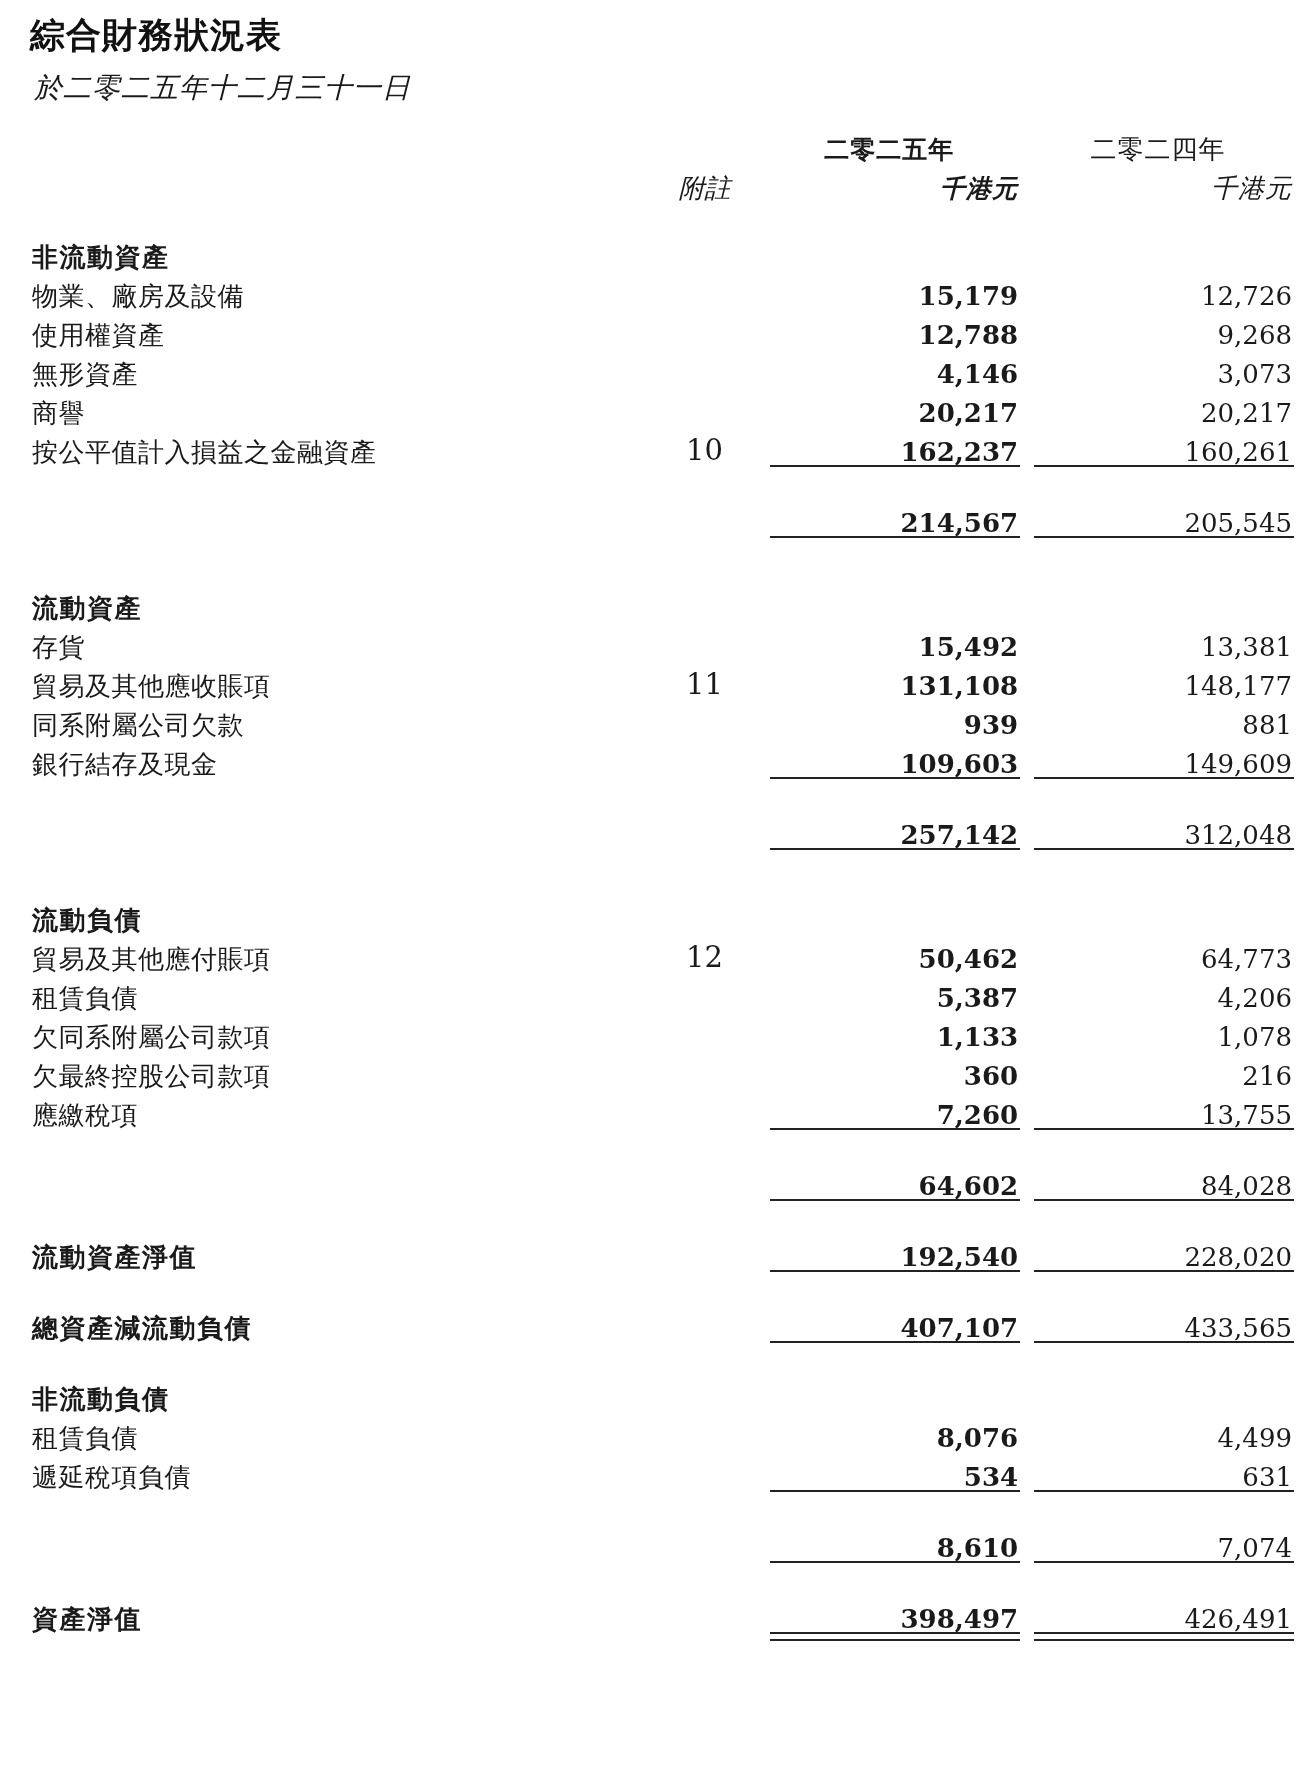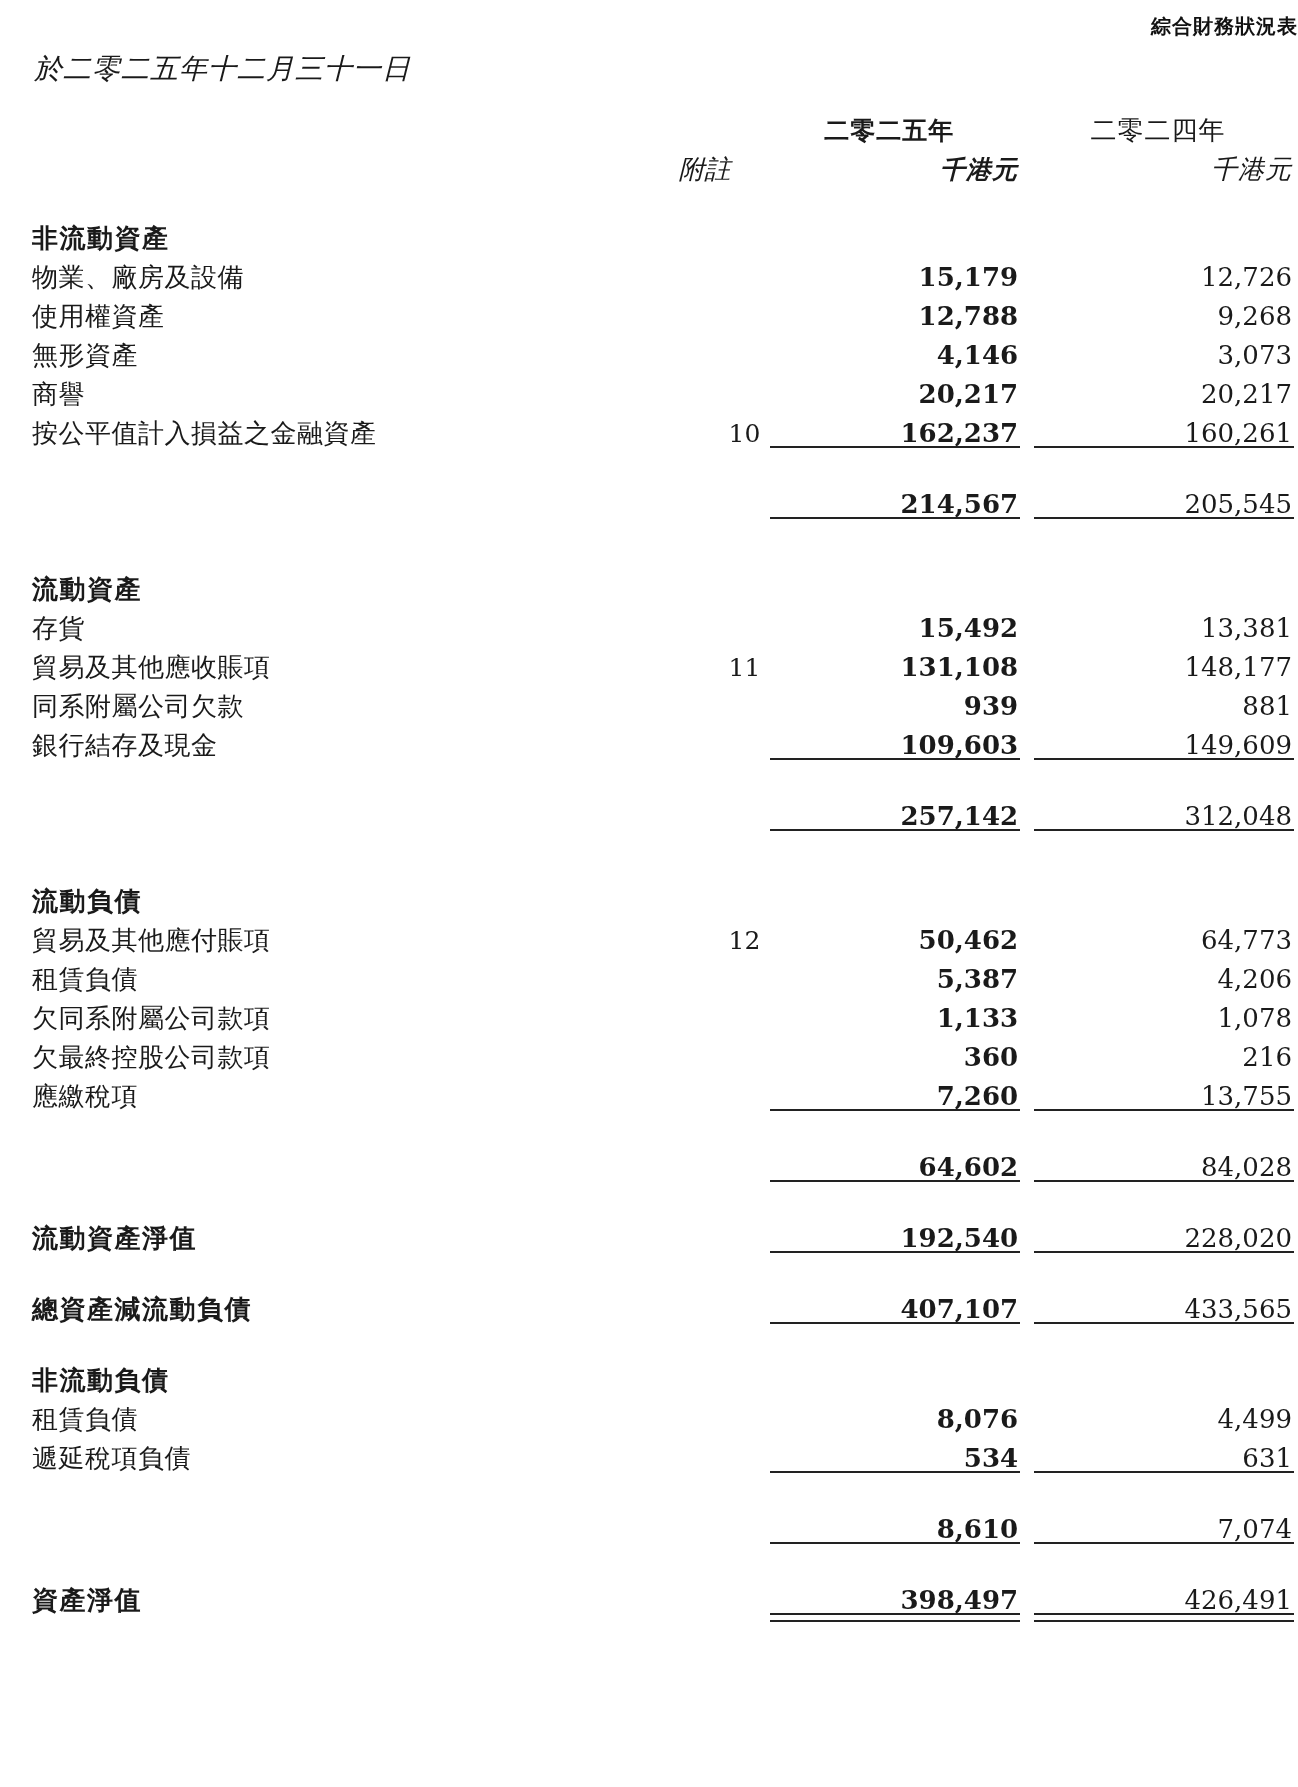--- a/index.html
+++ b/index.html
@@ -23,26 +23,25 @@
     overflow: hidden;
   }
 
   
   .title-block {
     padding: 14px 0 0 30px;
   }
   .doc-title {
     font-family: "DejaVu Sans", "Liberation Sans", sans-serif;
     font-weight: bold;
-    font-size: 20px;
+    font-size: 35px;
     letter-spacing: 1px;
     line-height: 1.25;
     margin: 0;
     color: #111;
-    text-align: right;
   }
   .doc-subtitle {
     font-family: "DejaVu Serif", "Liberation Serif", serif;
     font-style: italic;
     font-size: 28px;
     letter-spacing: 1px;
     line-height: 1.3;
     margin: 12px 0 0 4px;
     color: #1a1a1a;
   }
@@ -80,22 +79,22 @@
     font-size: 26px;
     letter-spacing: 1.5px;
   }
   .label.total {
     font-family: "DejaVu Sans", "Liberation Sans", sans-serif;
     font-weight: bold;
     font-size: 26px;
     letter-spacing: 1.5px;
   }
   .note {
-    text-align: right;
-    font-size: 25px;
+    text-align: center;
+    font-size: 29px;
   }
   .num {
     text-align: right;
     font-variant-numeric: lining-nums;
     font-size: 26px;
     padding-right: 6px;
   }
   .num.cur { font-weight: bold; }
   .num.pri { font-weight: normal; }
 

